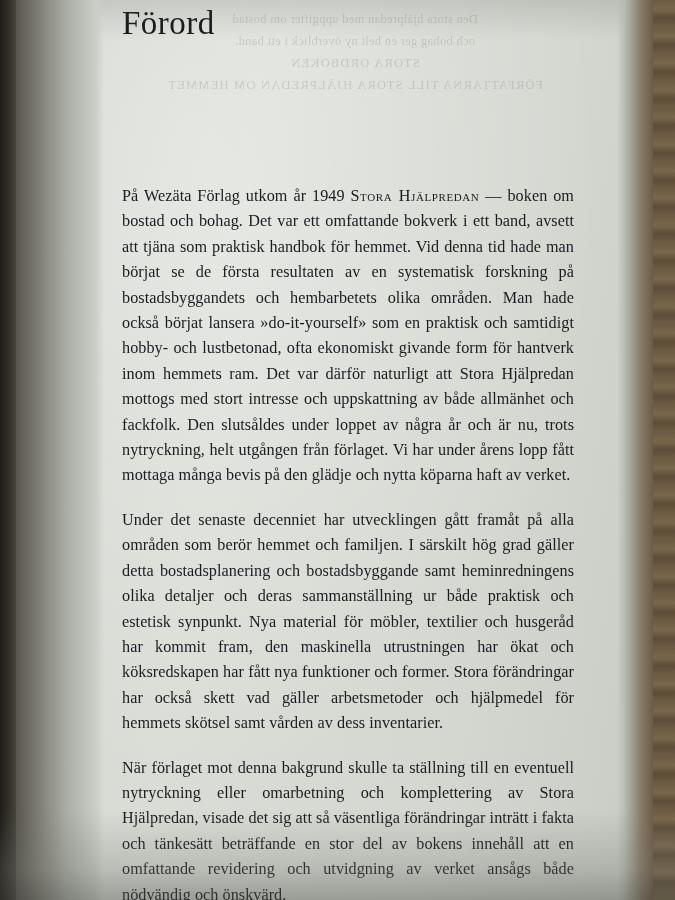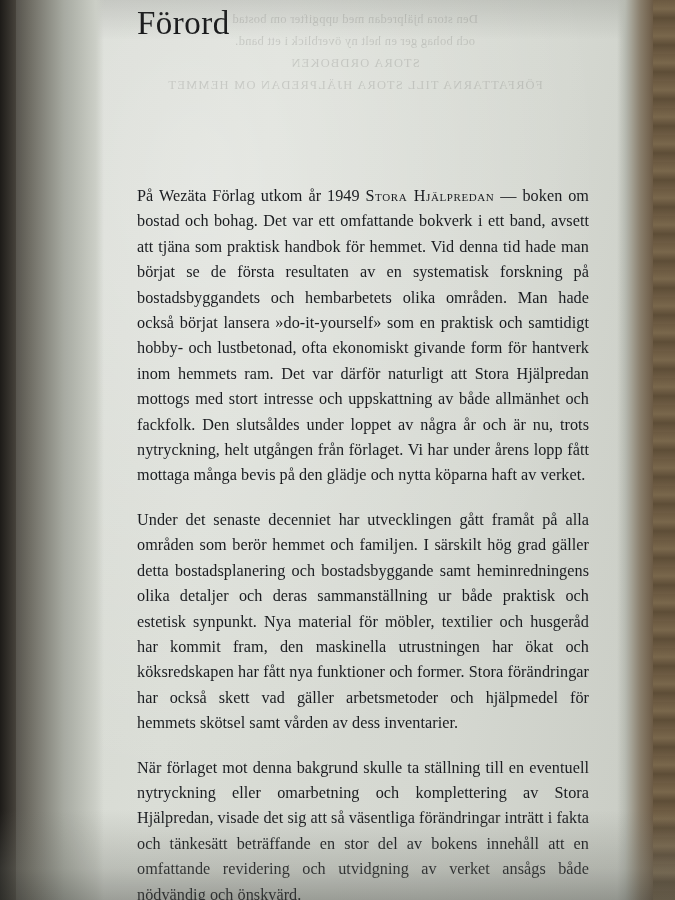--- a/index.html
+++ b/index.html
@@ -100,21 +100,20 @@
   #showthrough .st-line { display: block; }
   #showthrough .st-caps { font-variant: small-caps; letter-spacing: 1.2px; }
 
   
   #content {
     position: absolute;
     left: 122px;
     top: 0;
     width: 452px;
     height: 635px;
-    margin-left: 15px;
   }
 
   h1#title {
     margin: 0;
     padding-top: 2px;
     font-family: "Liberation Serif", serif;
     font-size: 33px;
     font-weight: 400;
     letter-spacing: 0.5px;
     color: #17181a;

